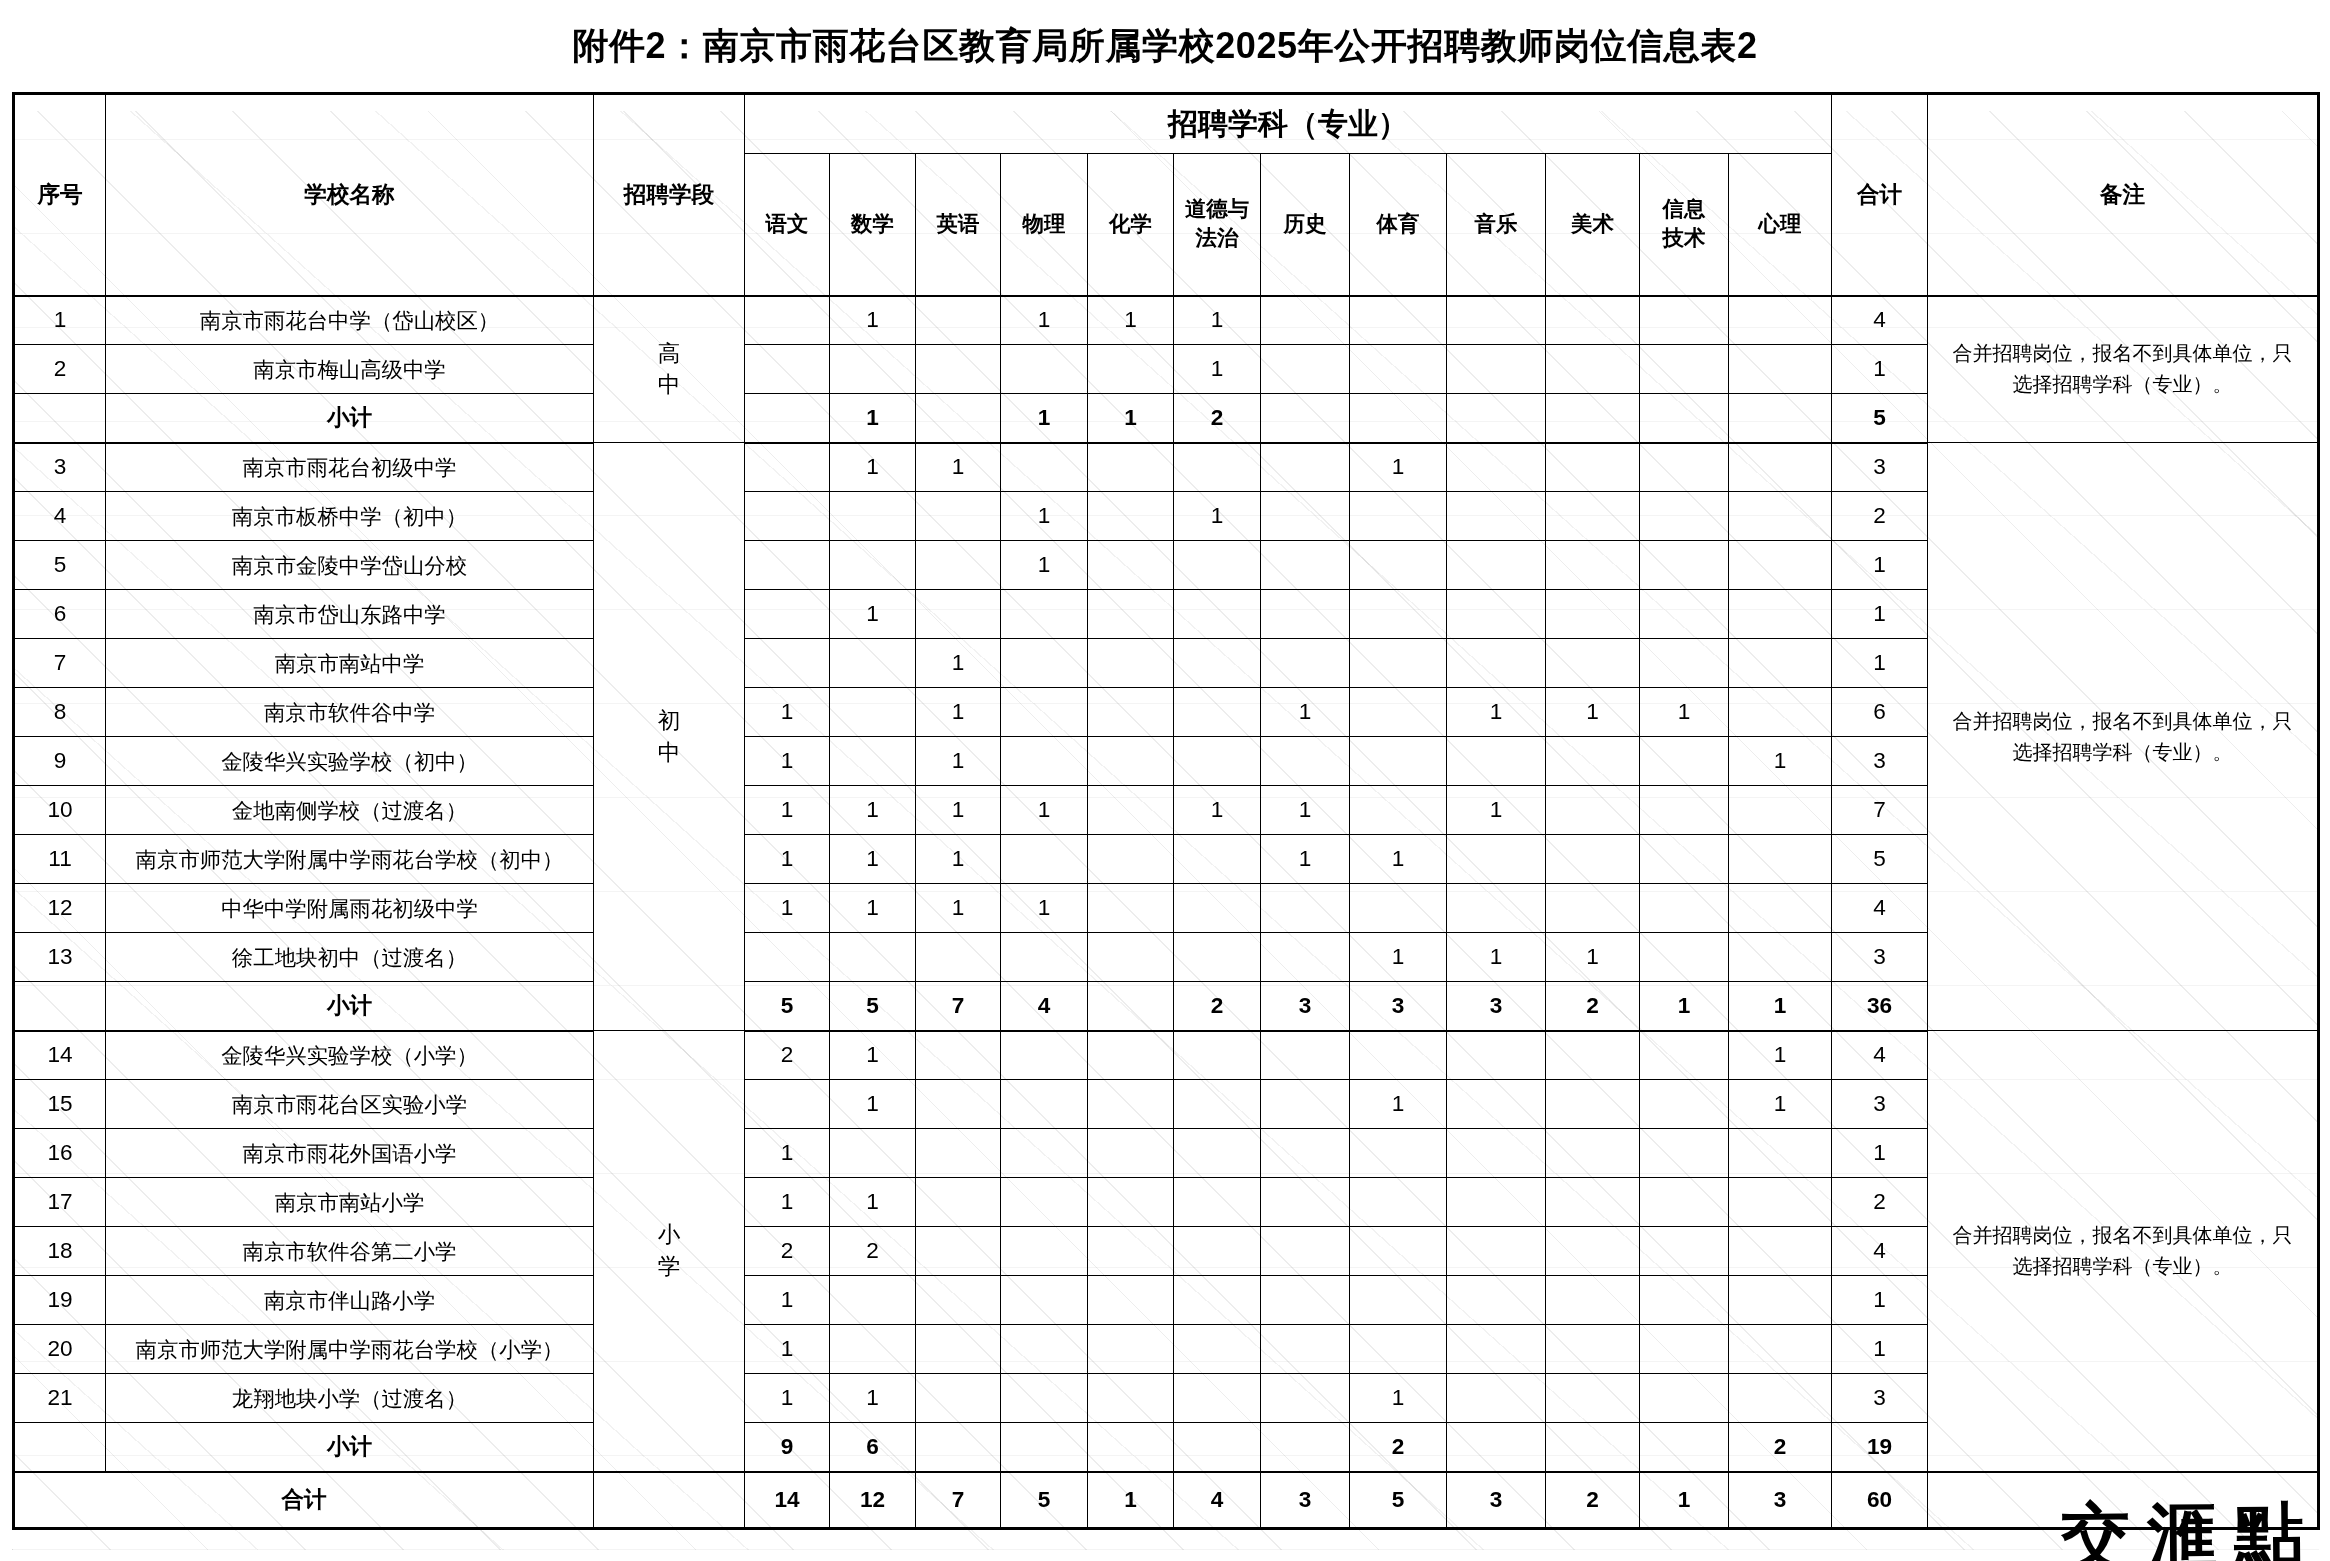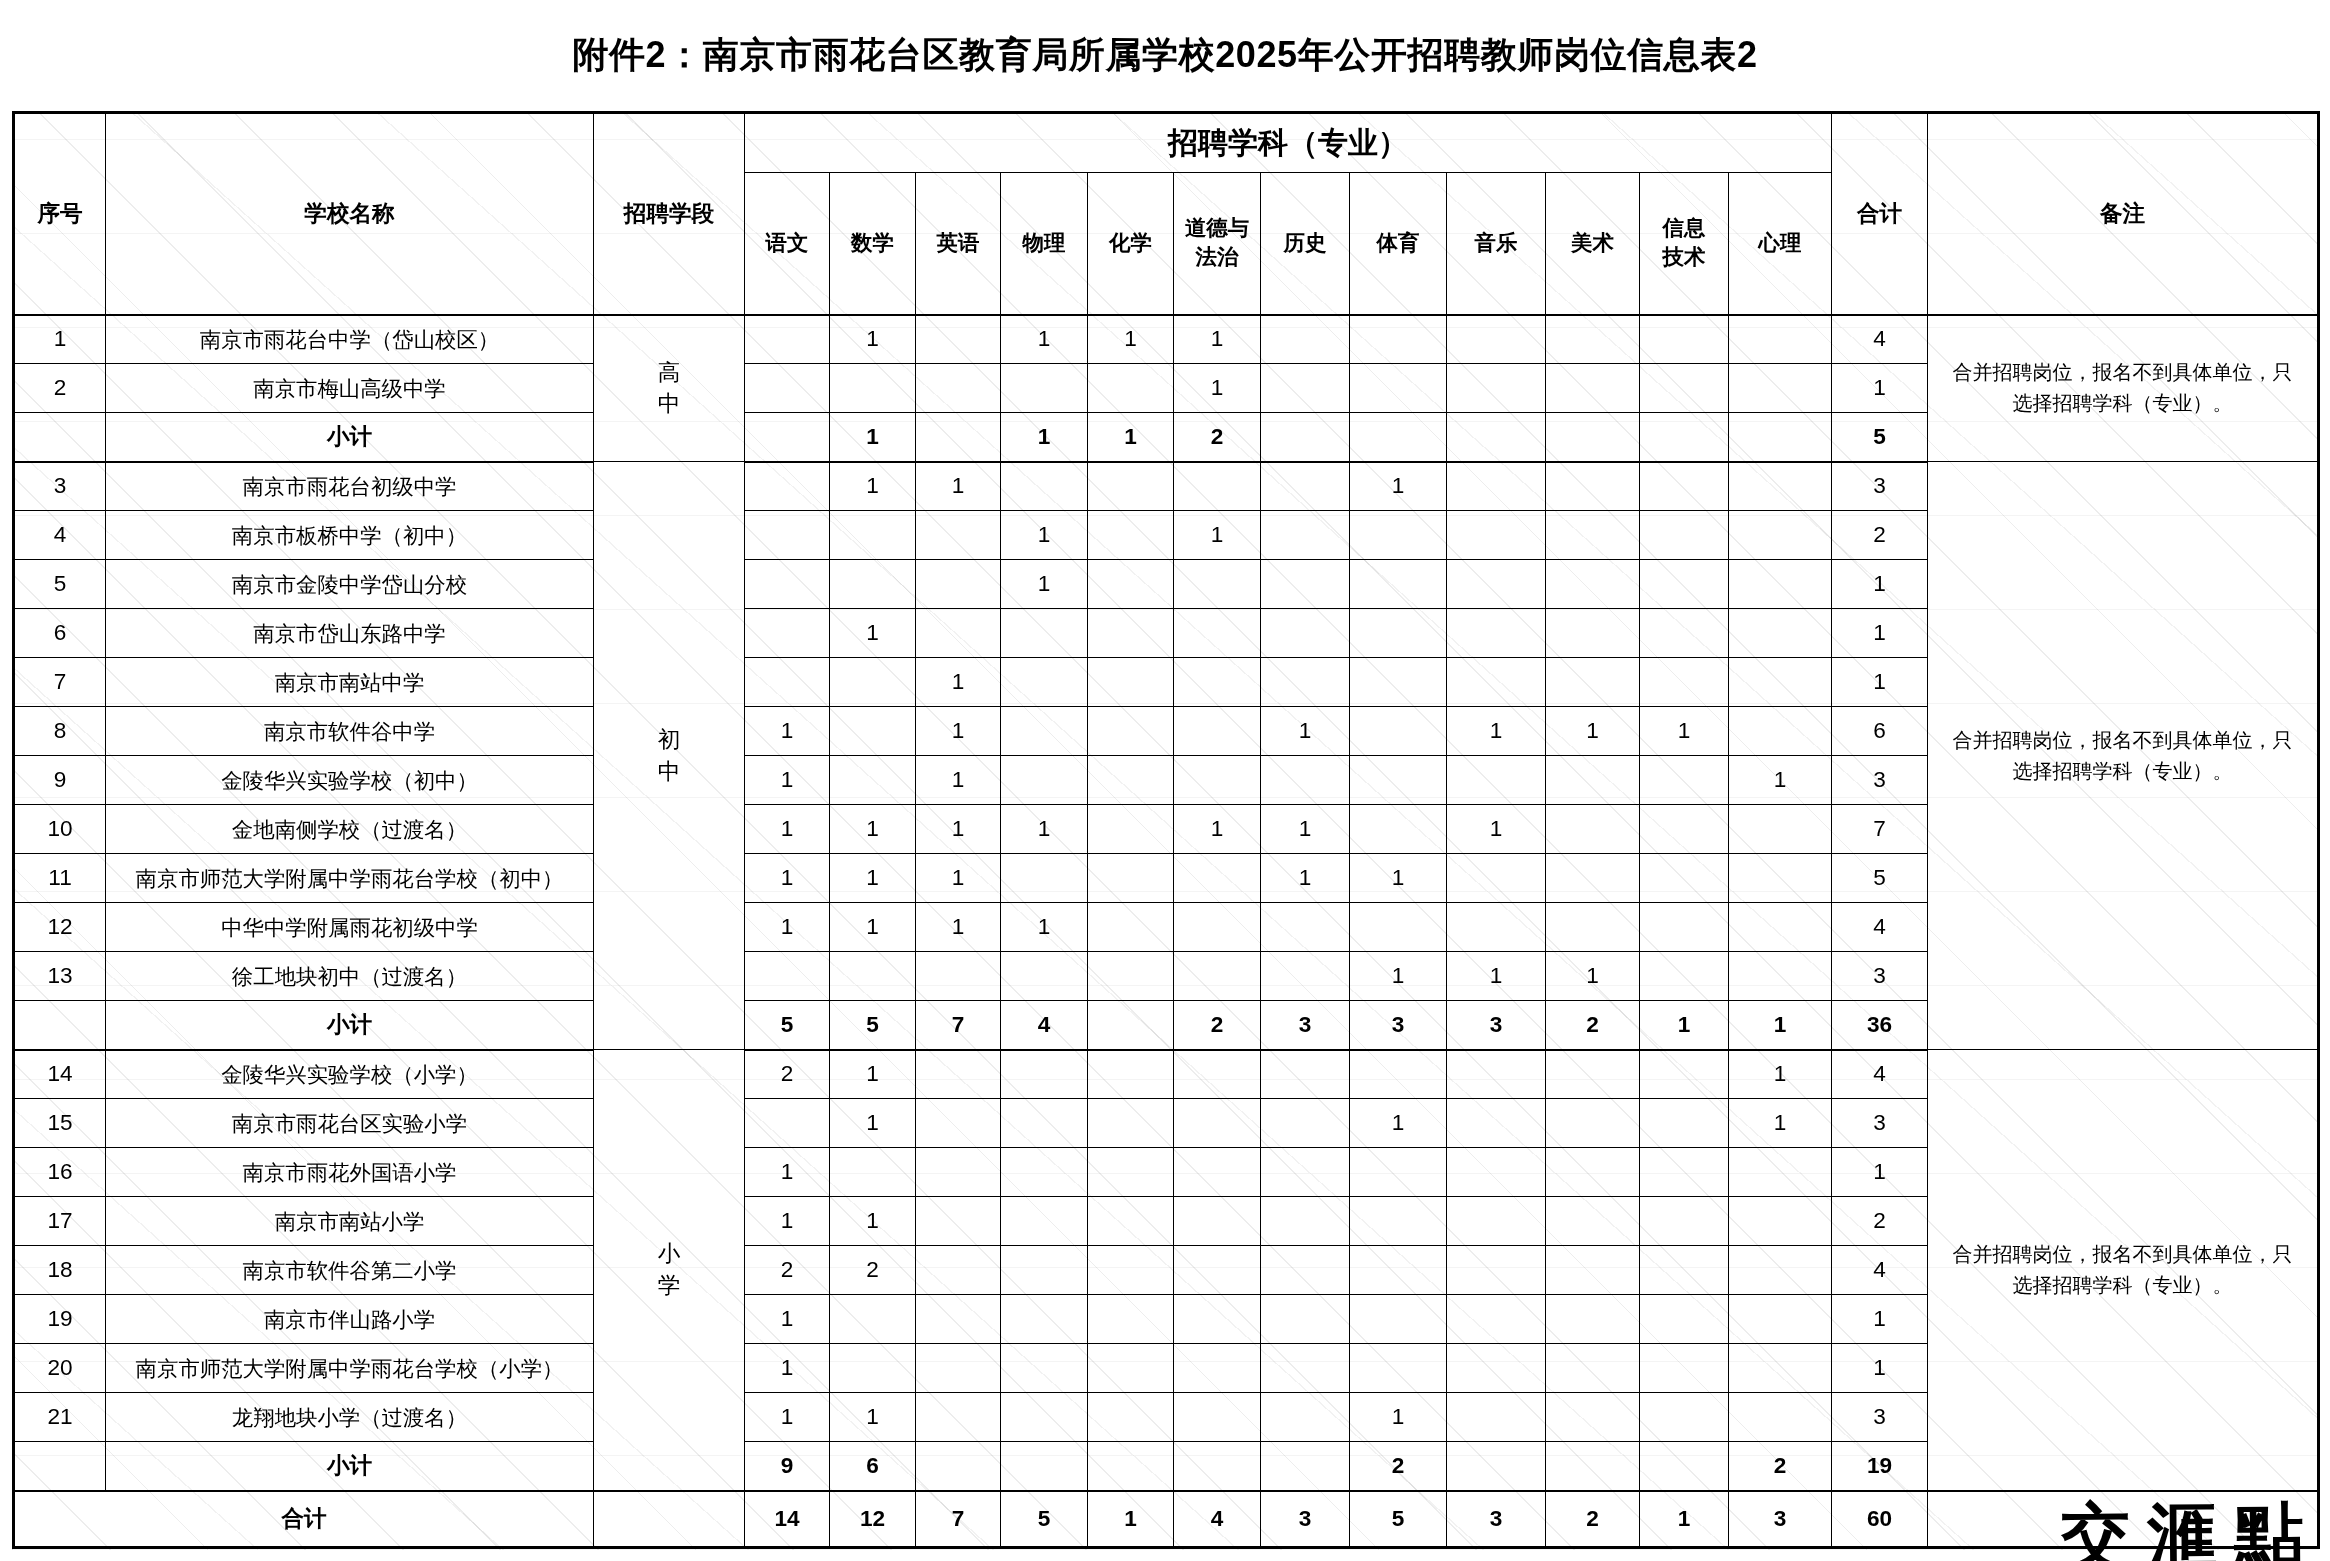--- a/index.html
+++ b/index.html
@@ -15,21 +15,21 @@
   .page::before{
     content:"";
     position:absolute; inset:111px 11.3px 11.3px 12px;
     background:
       repeating-linear-gradient(45deg, rgba(0,0,0,0.07) 0 1.3px, transparent 1.3px 69px),
       repeating-linear-gradient(42deg, rgba(0,0,0,0.05) 0 1.3px, transparent 1.3px 164px),
       repeating-linear-gradient(0deg, rgba(0,0,0,0.045) 0 0.9px, transparent 0.9px 94px);
     pointer-events:none; z-index:4;
   }
   .title{
-    height:111px; display:flex; align-items:center; justify-content:center;
+    height:92px; display:flex; align-items:center; justify-content:center;
     font-size:36px; font-weight:900; letter-spacing:0.6px;
   }
   table{
     border-collapse:collapse; table-layout:fixed;
     margin-left:12px; width:2307px;
     border:3.1px solid #000;
     position:relative; z-index:1;
   }
   th,td{
     border:1.3px solid #000; padding:0 2.5px;

